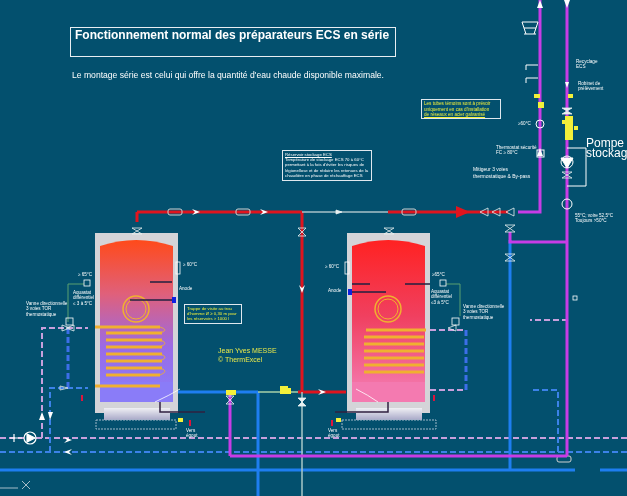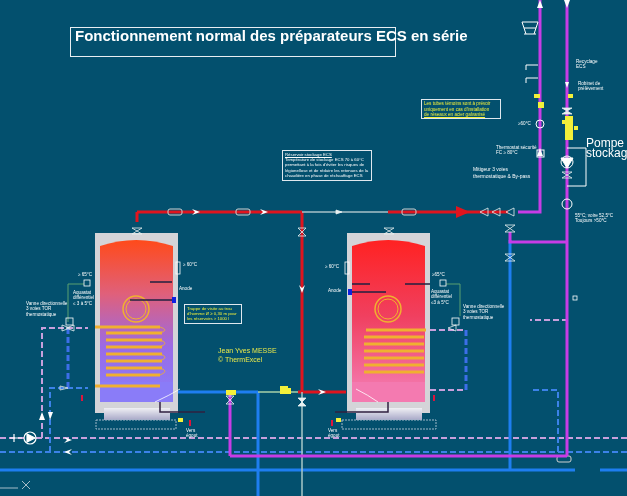--- a/index.html
+++ b/index.html
@@ -1,19 +1,19 @@
 <!DOCTYPE html>
 <html><head>
 <meta charset="utf-8">
 <style>
   html, body { margin:0; padding:0; }
   body { width:627px; height:496px; background:#03506e; overflow:hidden; position:relative; font-family:"Liberation Sans", sans-serif; }
   .title-box { position:absolute; left:70px; top:27px; width:326px; height:30px; border:1px solid #e8eef2; box-sizing:border-box; padding:1px 4px; color:#ffffff; }
   .title-line1 { font-size:11.5px; font-weight:bold; line-height:13px; white-space:nowrap; }
-  .title-line2 { font-size:15px; font-weight:bold; line-height:13px; white-space:nowrap; }
+  .title-line2 { font-size:12px; font-weight:bold; line-height:13px; white-space:nowrap; }
   .intro { position:absolute; left:72px; top:69px; color:#ffffff; font-size:8.6px; line-height:13px; }
   .intro div { white-space:nowrap; }
   .box-note { position:absolute; border:1px solid #e0e8ee; box-sizing:border-box; padding:1px 2px; font-size:4.3px; line-height:5.2px; }
   .yellow { color:#f3f03a; }
   .label { position:absolute; color:#ffffff; font-size:4.6px; line-height:5.4px; white-space:nowrap; }
   .label-big { position:absolute; color:#ffffff; font-size:12px; line-height:10px; white-space:nowrap; }
   .signature { position:absolute; left:218px; top:346px; color:#e8e84a; font-size:7px; line-height:9px; white-space:nowrap; }
   svg { position:absolute; left:0; top:0; }
 </style>
 </head>
@@ -227,20 +227,21 @@
     <rect x="452" y="318" width="7" height="7"></rect>
     <rect x="573" y="296" width="4" height="4"></rect>
   </g>
 </svg>
 
 <div class="title-box">
   <div class="title-line2">Fonctionnement normal des préparateurs ECS en série</div>
 </div>
 
 <div class="intro">
+  <div>Le montage série est celui qui offre la quantité d'eau chaude disponible maximale.</div>
 </div>
 
 <div class="box-note" style="left:282px;top:150px;width:90px;height:31px;color:#ffffff;">
   <div style="text-decoration:underline">Réservoir stockage ECS</div>
   <div>Température de stockage ECS 70 à 60°C</div>
   <div>permettant à la fois d'éviter les risques de</div>
   <div>légionellose et de réduire les retenues de la</div>
   <div>chaudière en phase de réchauffage ECS</div>
 </div>
 

